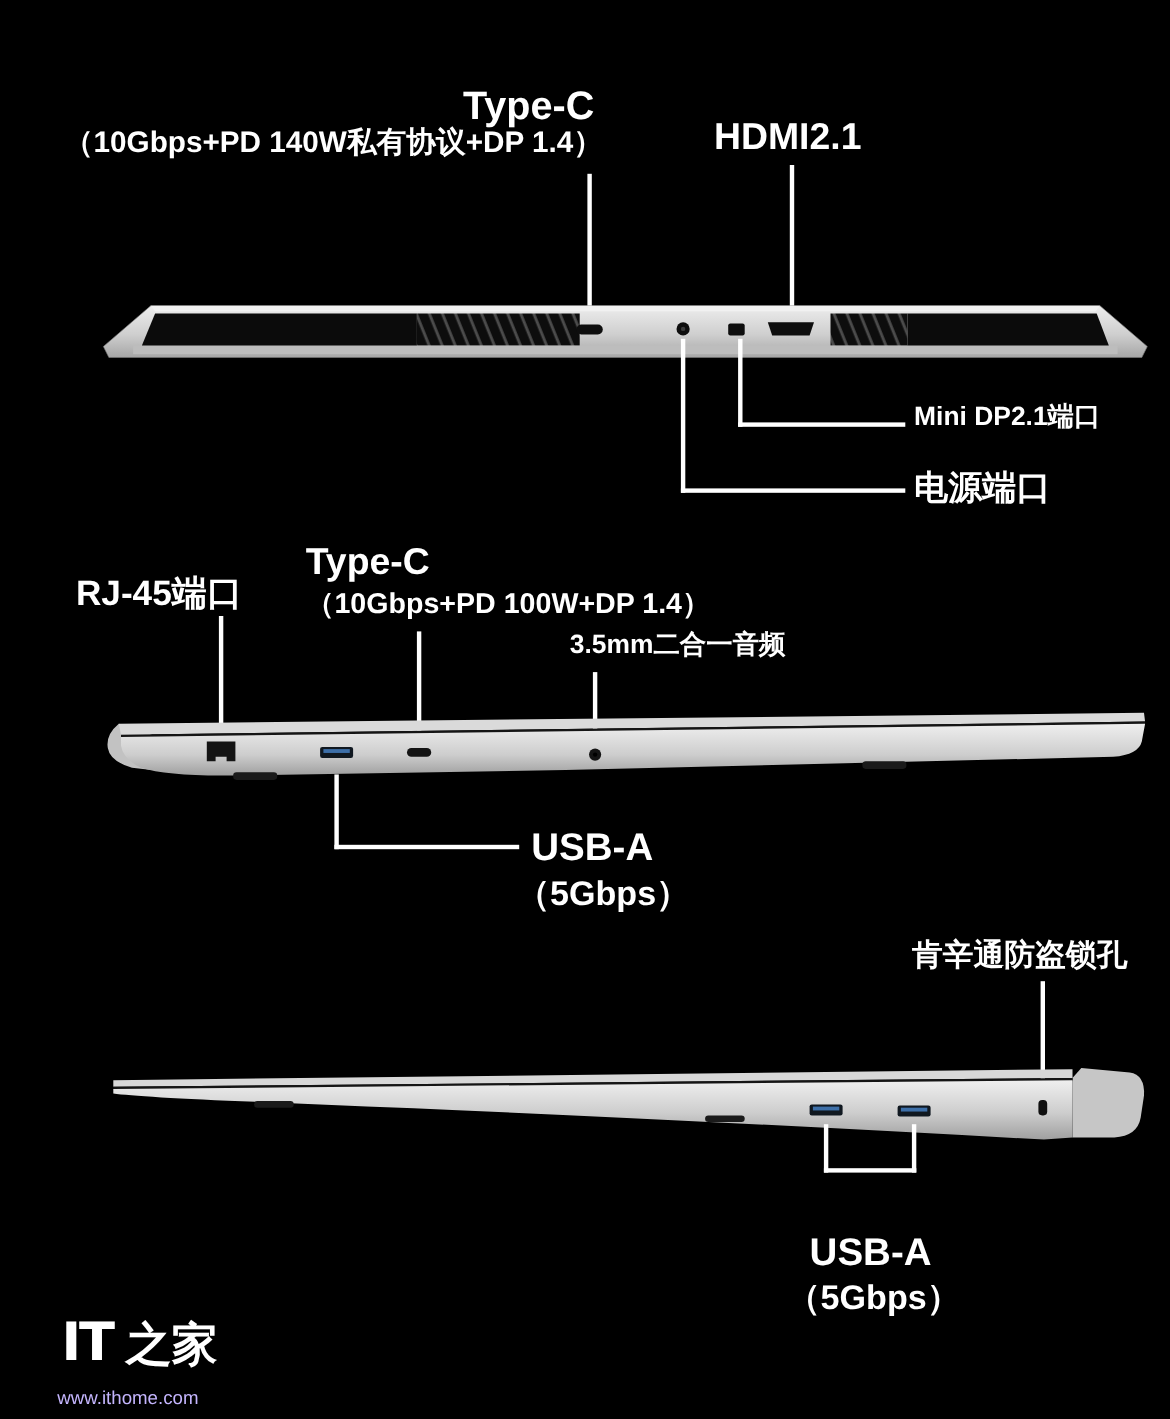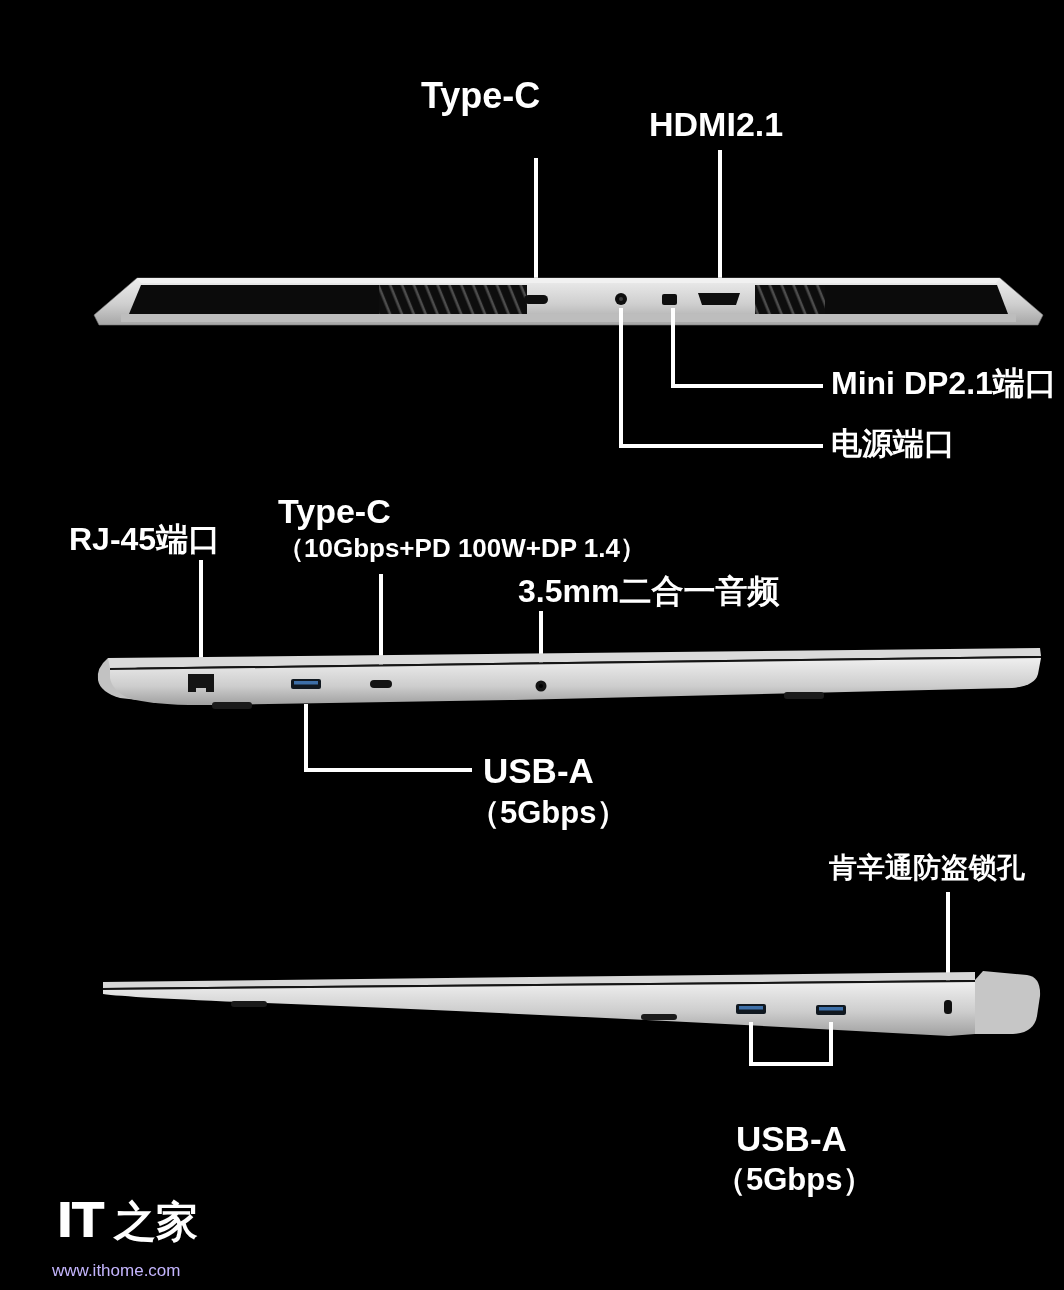--- a/index.html
+++ b/index.html
@@ -20,20 +20,21 @@
     font-family:"DejaVu Serif",serif;font-weight:700;
   }
   .url{position:absolute;color:#c4b5fd;}
 </style>
 </head>
 <body>
 
 <div id="stage">
 
   <div class="lbl b" style="left:385px;top:76px;font-size:36px;">Type-C</div>
+  <div class="lbl sb" style="left:22px;top:114px;font-size:27px;">（10Gbps+PD 140W私有协议+DP 1.4）</div>
   <div class="lbl b" style="left:613px;top:105px;font-size:34px;text-align:center;">HDMI2.1</div>
 
   <div class="line" style="left:498px;top:158px;width:4px;height:128px;"></div>
   <div class="line" style="left:682px;top:150px;width:4px;height:138px;"></div>
 
   <div class="svgwrap" style="left:55px;top:270px;width:955px;height:62px;">
     <svg width="955" height="62" viewBox="0 0 955 62">
       <defs>
         <linearGradient id="gRear" x1="0" y1="0" x2="0" y2="1">
           <stop offset="0" stop-color="#ededed"></stop>
@@ -55,30 +56,30 @@
       <rect x="433" y="25" width="24" height="9" rx="4.5" fill="#0e0e0e"></rect>
       <circle cx="530" cy="29" r="6" fill="#0e0e0e"></circle>
       <circle cx="530" cy="29" r="2" fill="#3c3c3c"></circle>
       <rect x="571" y="24" width="15" height="11" rx="2" fill="#0e0e0e"></rect>
       <path d="M 607,23 L 649,23 L 645,35 L 611,35 Z" fill="#0e0e0e"></path>
     </svg>
   </div>
 
   <div class="line" style="left:635px;top:308px;width:4px;height:80px;"></div>
   <div class="line" style="left:635px;top:384px;width:152px;height:4px;"></div>
-  <div class="lbl b" style="left:795px;top:366px;font-size:32px;">Mini DP2.1端口</div>
+  <div class="lbl b" style="left:795px;top:366px;font-size:24px;">Mini DP2.1端口</div>
 
   <div class="line" style="left:583px;top:308px;width:4px;height:140px;"></div>
   <div class="line" style="left:583px;top:444px;width:204px;height:4px;"></div>
   <div class="lbl b" style="left:795px;top:427px;font-size:31px;">电源端口</div>
 
   <div class="lbl b" style="left:33px;top:522px;font-size:32px;">RJ-45端口</div>
   <div class="lbl b" style="left:242px;top:492px;font-size:34px;">Type-C</div>
   <div class="lbl sb" style="left:242px;top:534px;font-size:26px;">（10Gbps+PD 100W+DP 1.4）</div>
-  <div class="lbl b" style="left:482px;top:574px;font-size:32px;">3.5mm二合一音频</div>
+  <div class="lbl b" style="left:482px;top:574px;font-size:24px;">3.5mm二合一音频</div>
 
   <div class="line" style="left:163px;top:560px;width:4px;height:106px;"></div>
   <div class="line" style="left:343px;top:574px;width:4px;height:102px;"></div>
   <div class="line" style="left:503px;top:611px;width:4px;height:62px;"></div>
 
   <div class="svgwrap" style="left:58px;top:634px;width:952px;height:92px;">
     <svg width="952" height="92" viewBox="0 0 952 92">
       <defs>
         <linearGradient id="gMid" x1="0" y1="0" x2="0" y2="1">
           <stop offset="0" stop-color="#efefef"></stop>

